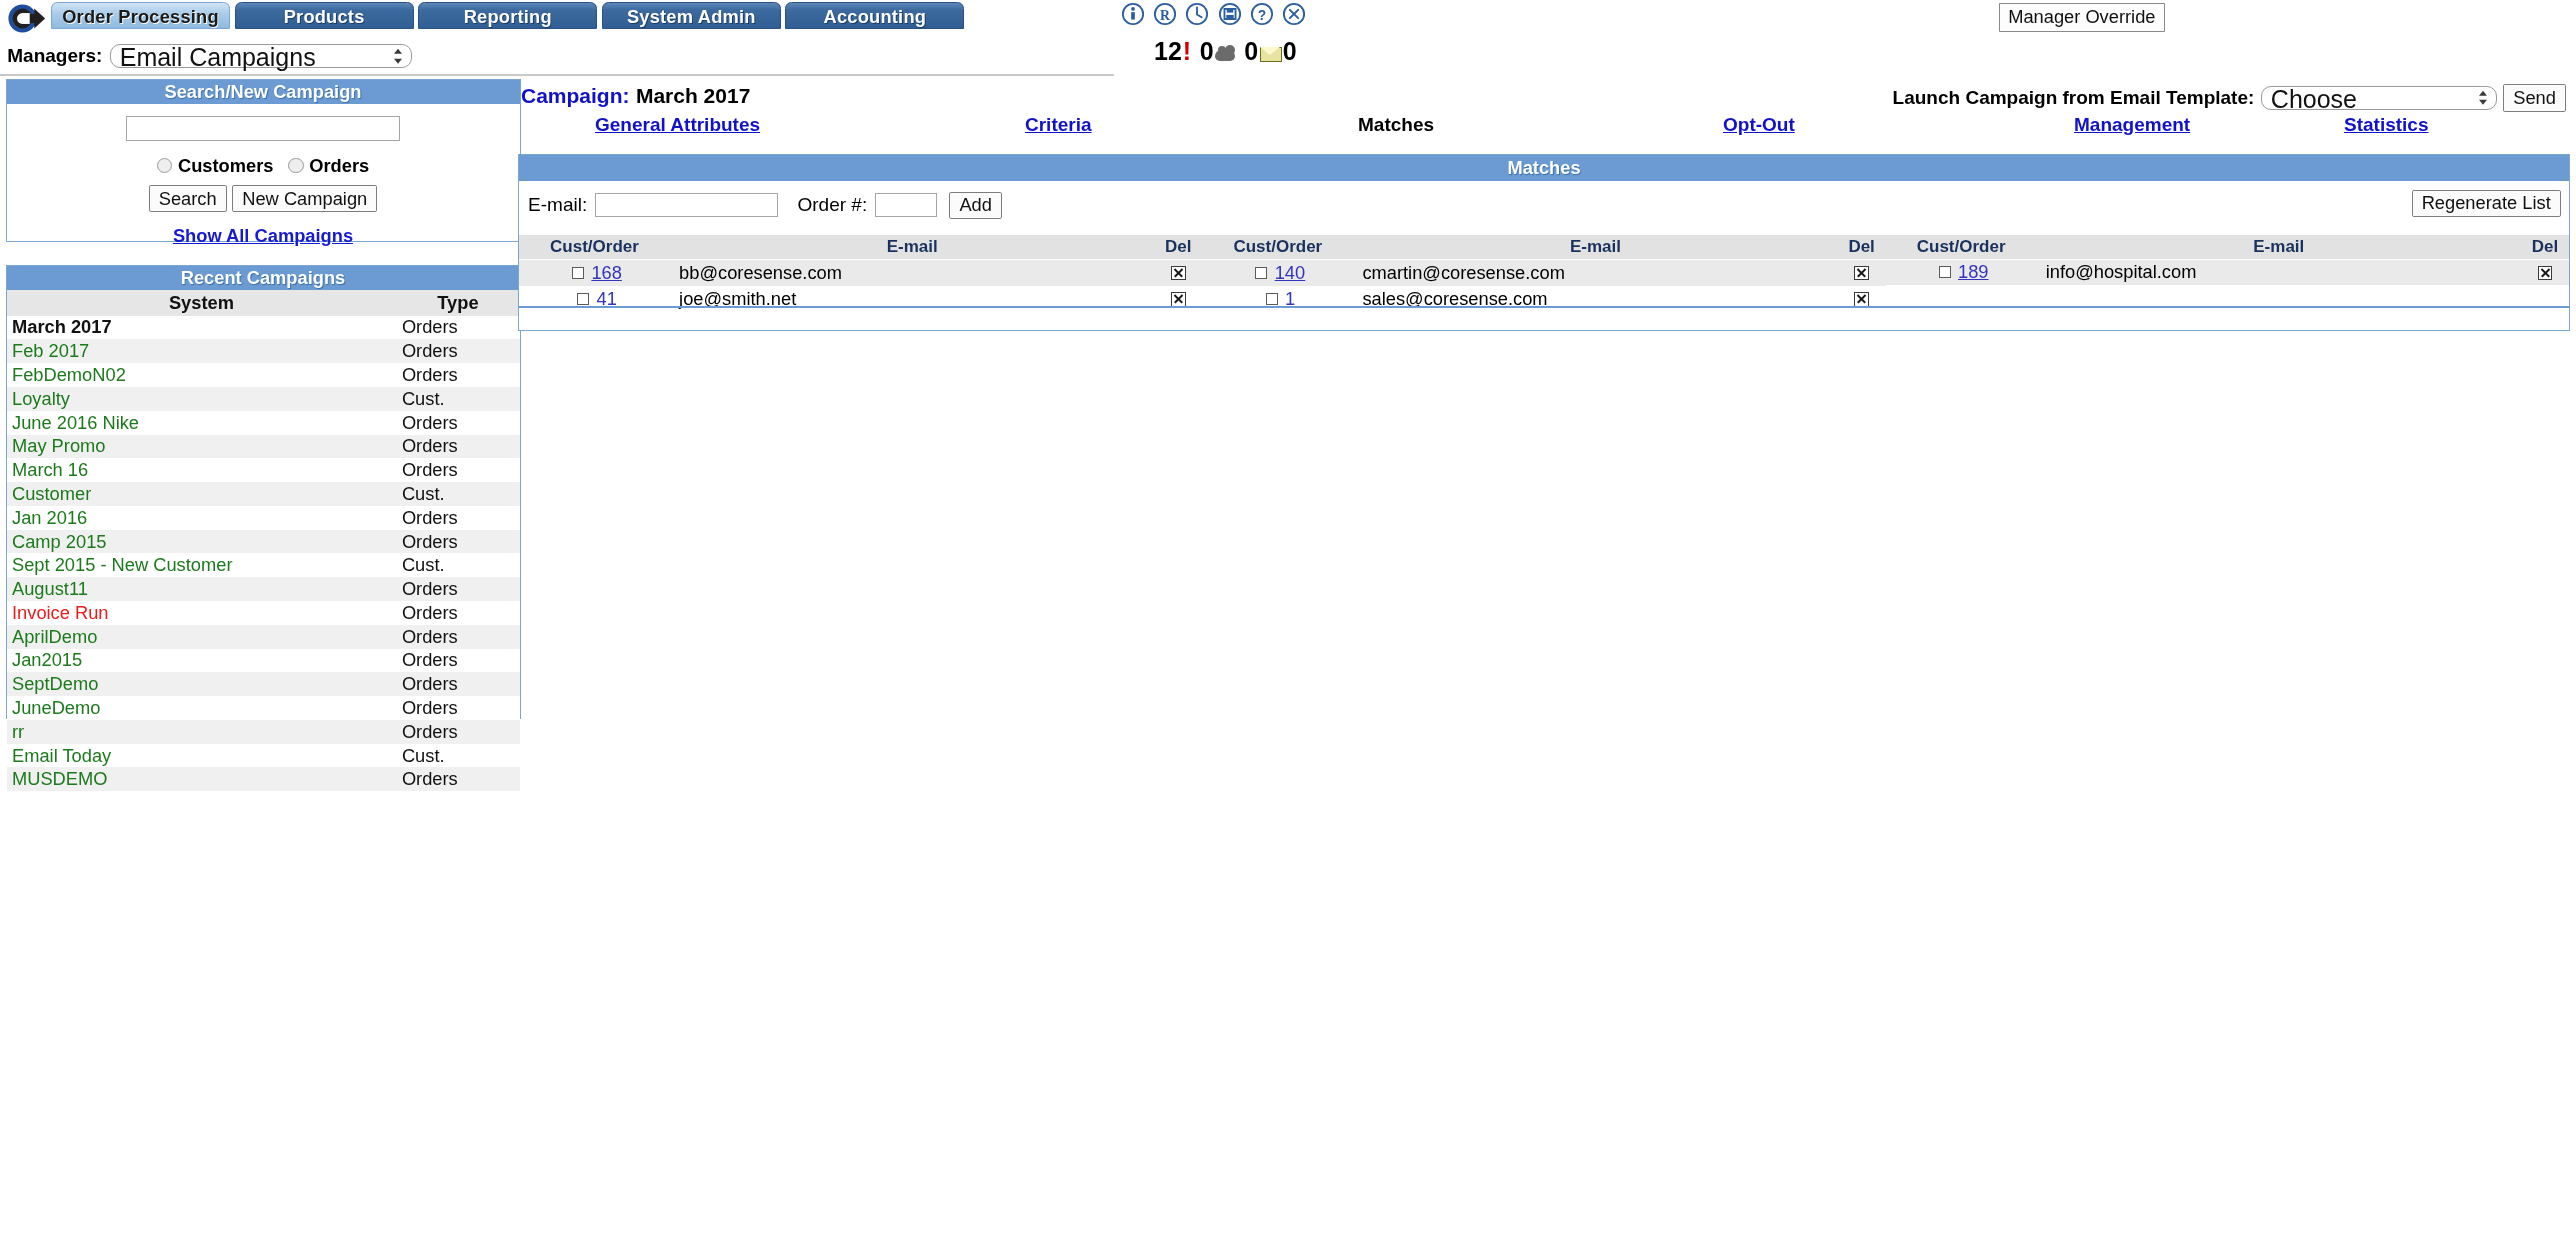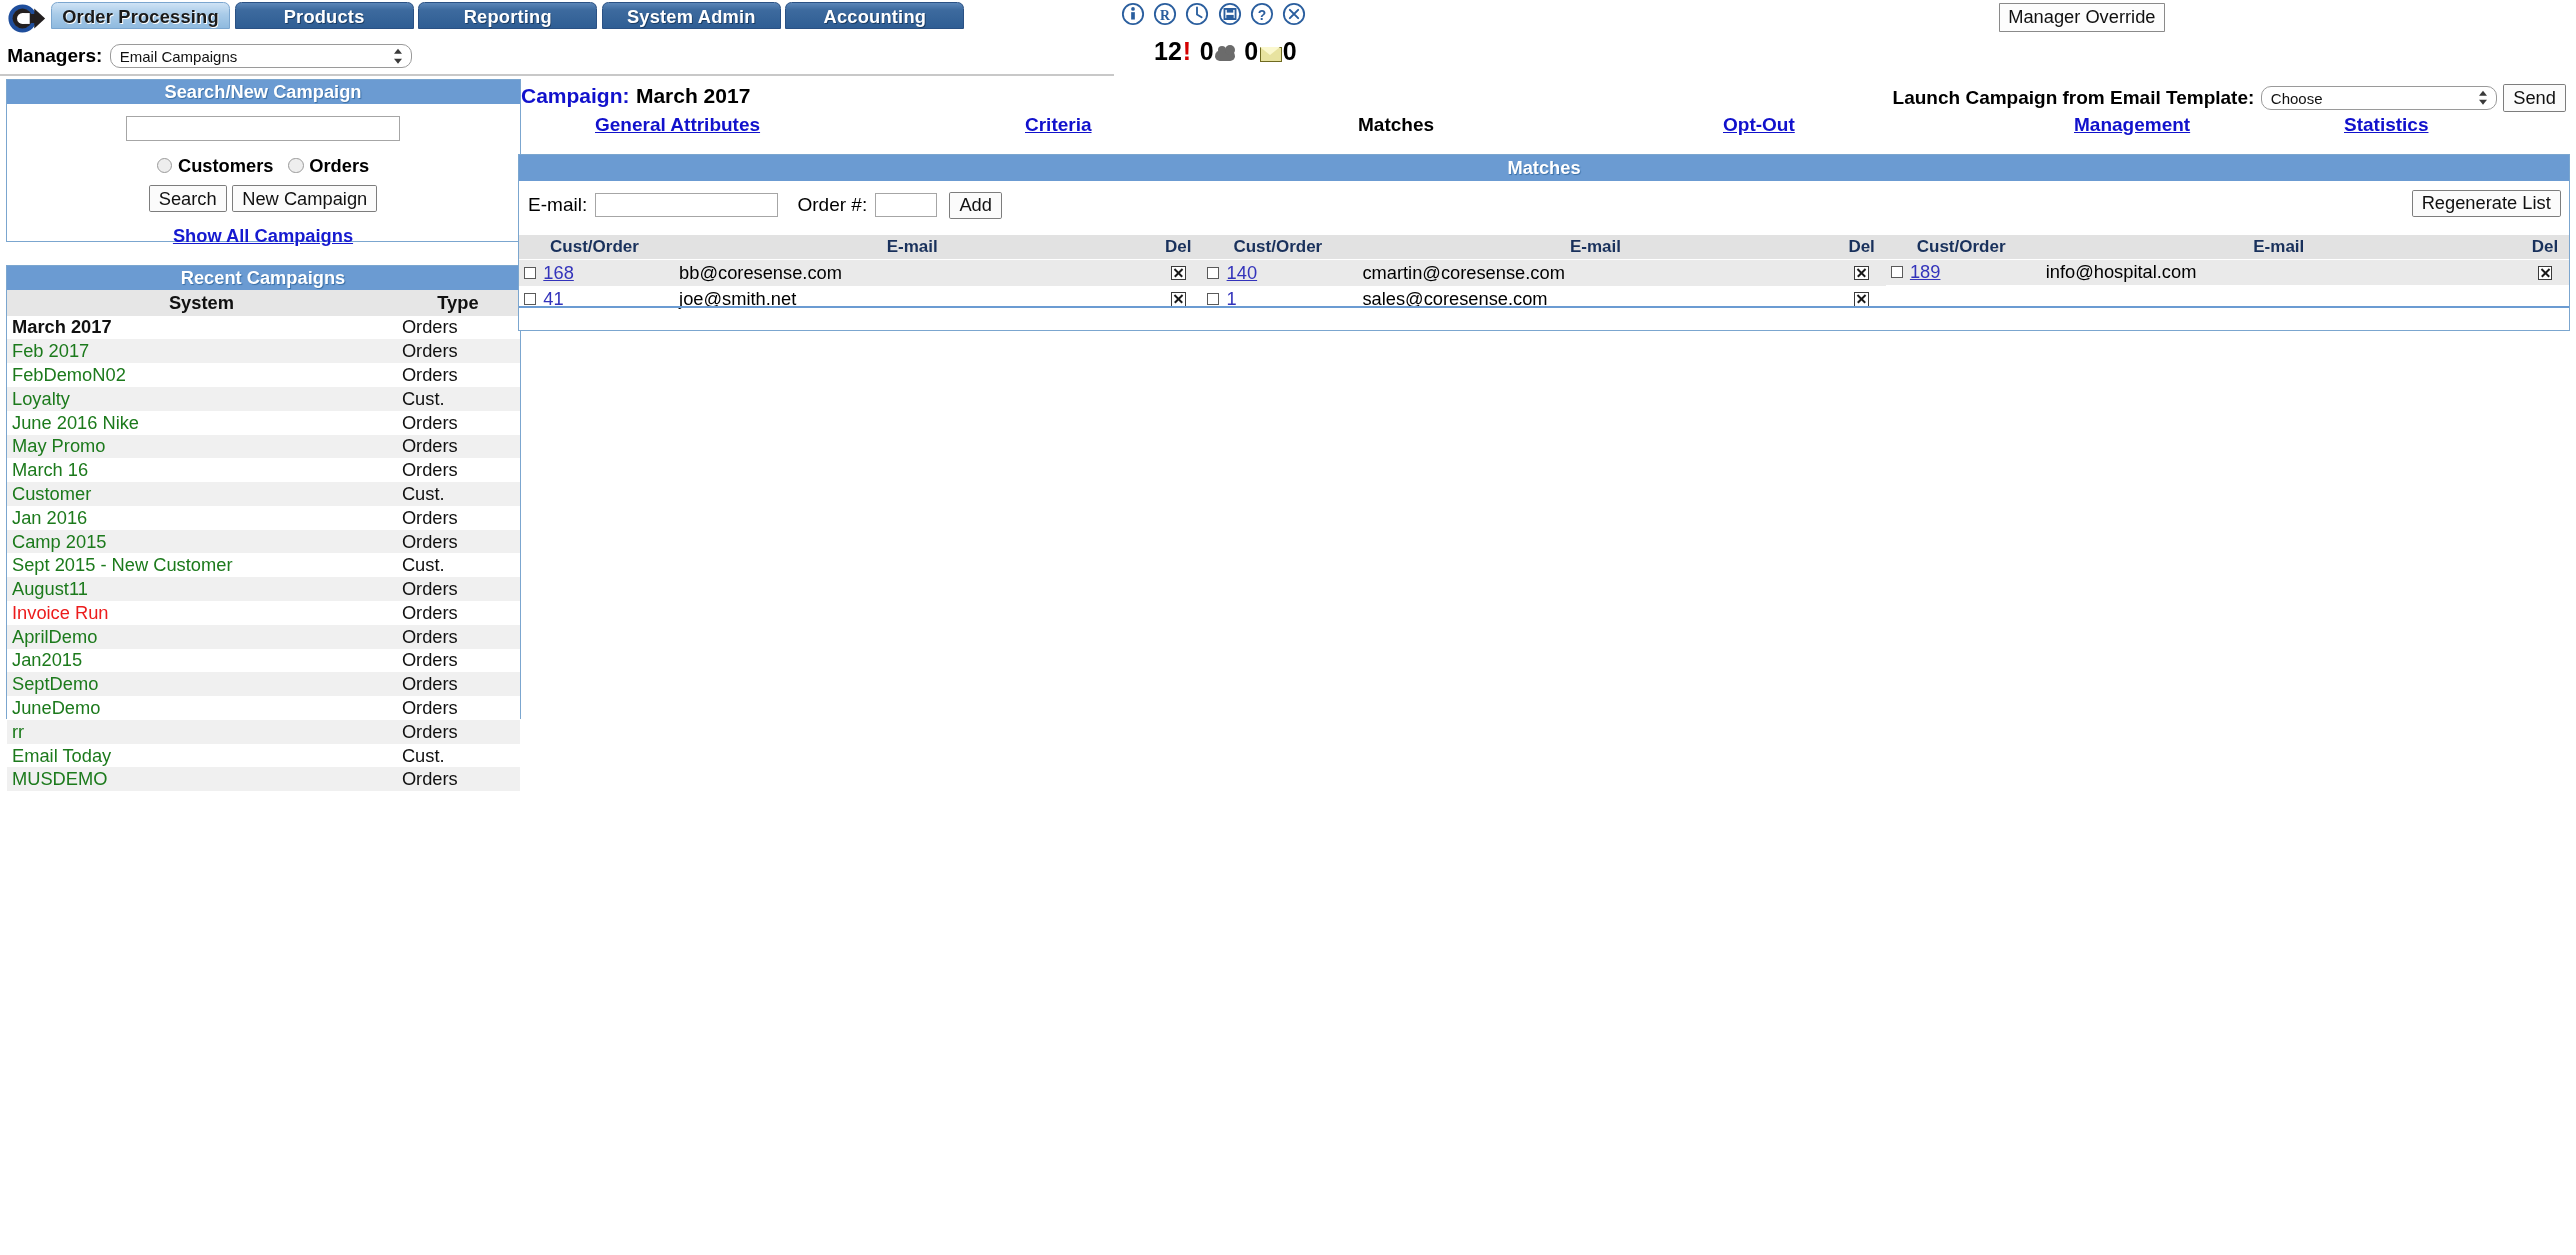--- a/index.html
+++ b/index.html
@@ -136,21 +136,21 @@
   }
   .selbox {
     display: inline-block;
     vertical-align: middle;
     position: relative;
     background: #ffffff;
     border: 0.9px solid #9a9a9a;
     border-radius: 10px;
     height: 24px;
     line-height: 24px;
-    font-size: 15px;
+    font-size: 25px;
     padding: 0 25.6px 0 9.1px;
     box-sizing: border-box;
     color: #111;
     cursor: pointer;
   }
   .selbox .arrows {
     position: absolute;
     right: 6.4px; top: 50%;
     transform: translateY(-50%);
     width: 10px; height: 16.5px;
@@ -319,21 +319,21 @@
     background:#e2e2e2;
     border-bottom:0.9px solid #ffffff;
     font-weight:bold; font-size:17px; padding:1.8px 0; text-align:center;
     color:#19315c;
   }
   .mt th.c-cust { width:151px; }
   .mt th.c-del  { width:48px; }
   .mt td { padding:1.8px 0; font-size:18.3px; }
   .mt tr.r-odd td { background:#eaeaea; }
   .mt tr.r-even td { background:#ffffff; }
-  .mt td.c-cust { padding-left:5px; white-space:nowrap; }
+  .mt td.c-cust { padding-left:5px; white-space:nowrap;text-align:center; }
   .mt td.c-mail { padding-left:9.1px; }
   .mt td.c-del  { text-align:center; }
   .mt a { color:#3333bb; text-decoration:underline; cursor:pointer; }
   .cb {
     display:inline-block; width:12px;height:12px;
     border:0.9px solid #5a5a5a; background:#fff; vertical-align:0px;
     margin-right:7.3px; cursor:pointer; box-sizing:border-box;
   }
   .delx {
     display:inline-block; width:14.6px;height:14.6px;

